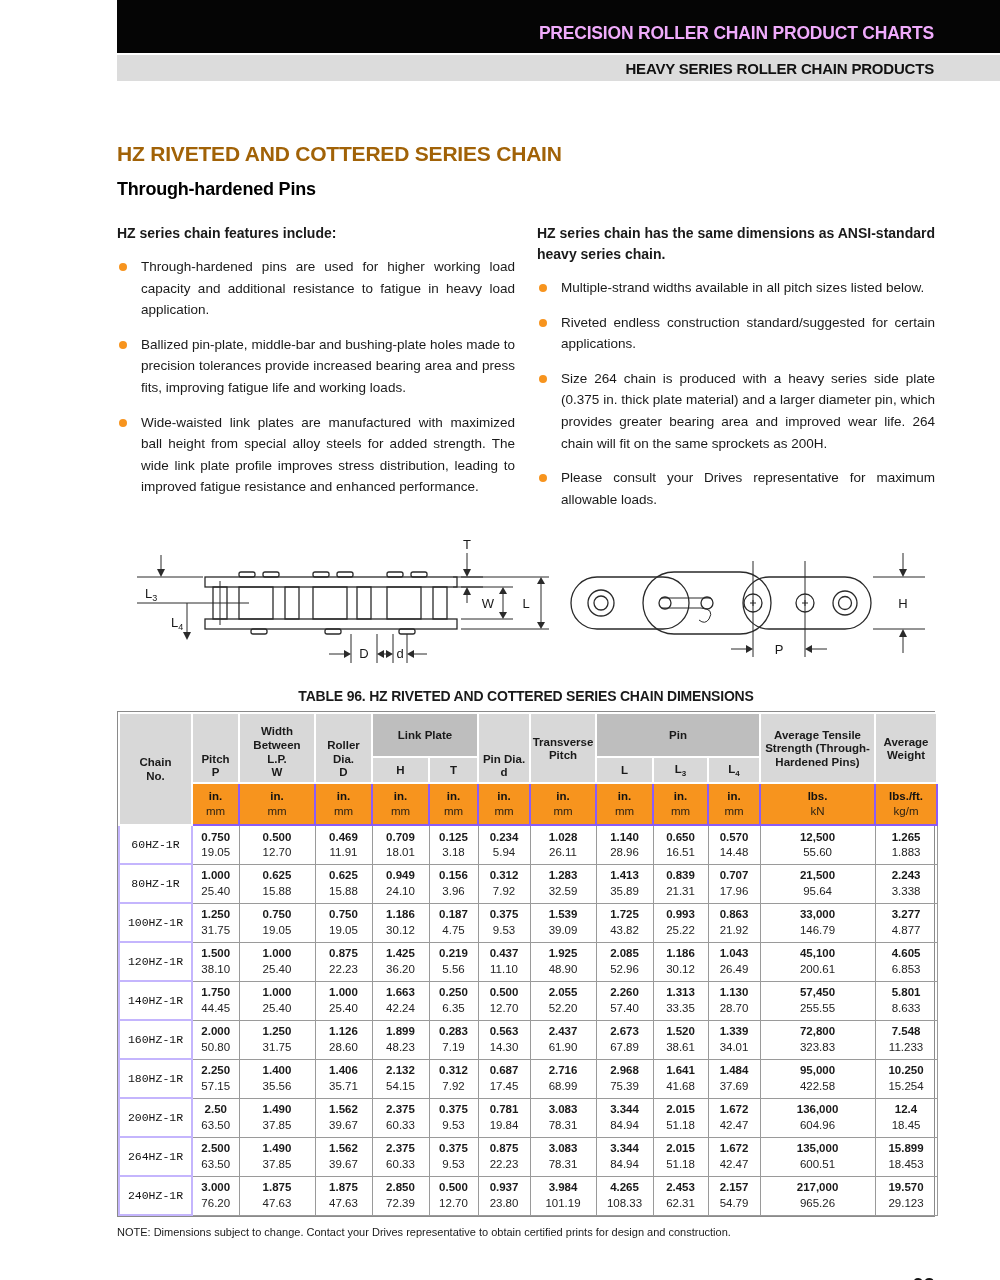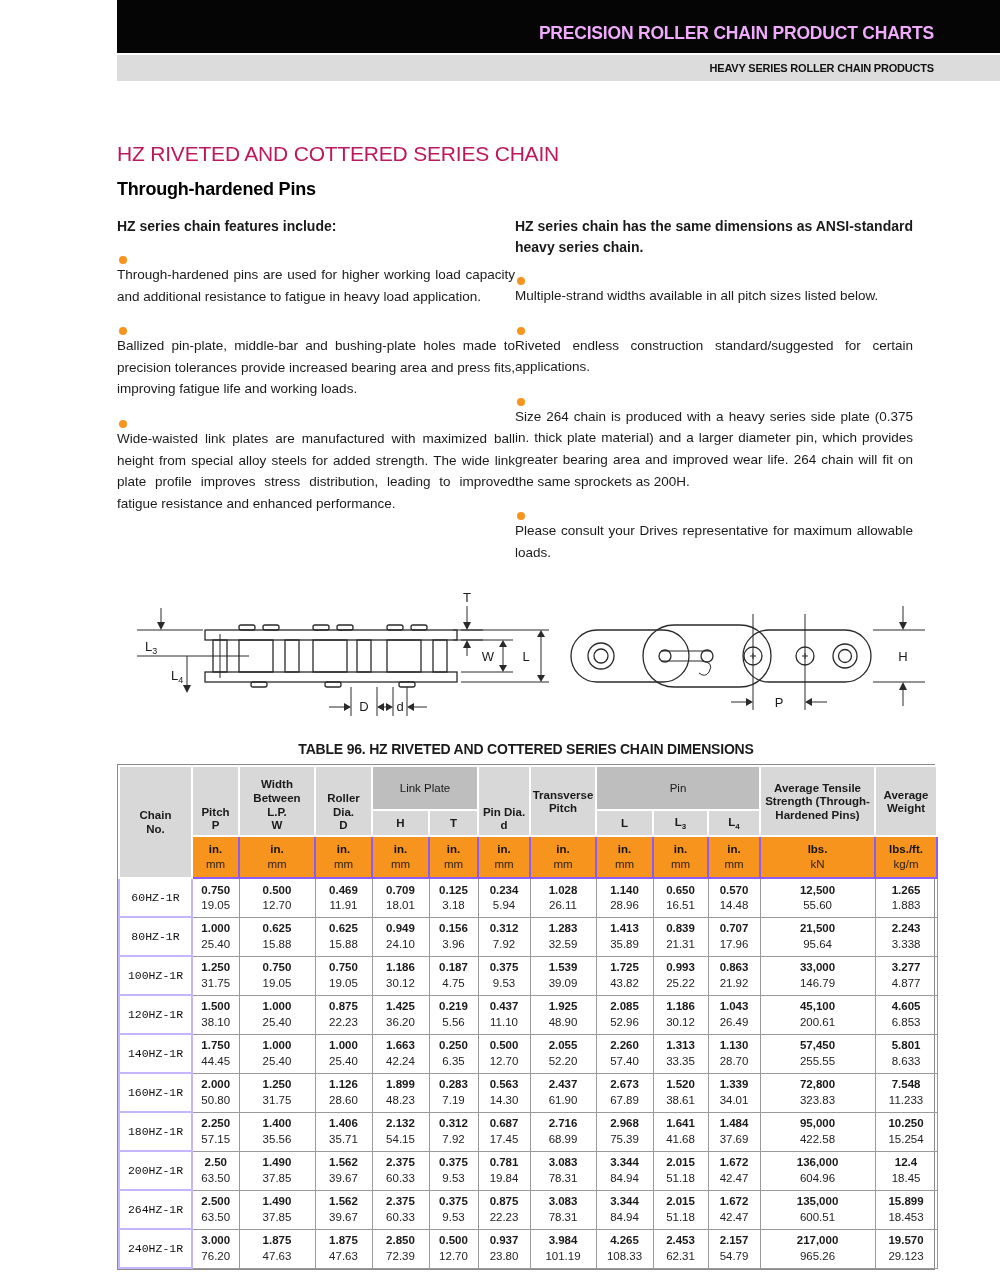--- a/index.html
+++ b/index.html
@@ -7,46 +7,46 @@
     width:1000px;height:1280px;background:#ffffff;overflow:hidden;position:relative;
     font-family:"Liberation Sans","DejaVu Sans",sans-serif;color:#1a1a1a;
     -webkit-font-smoothing:antialiased;
   }
   
   .banner{position:absolute;top:0;left:117px;right:0;height:53px;background:#050505;
     display:flex;align-items:flex-end;justify-content:flex-end;padding:0 66px 9px 0;box-sizing:border-box;}
   .banner-title{color:#f0abfc;font-weight:bold;font-size:17.5px;letter-spacing:-0.2px;}
   .subbanner{position:absolute;top:55px;left:117px;right:0;height:26px;background:#dcdcdc;
     display:flex;align-items:center;justify-content:flex-end;padding-right:66px;box-sizing:border-box;}
-  .subbanner-title{color:#111;font-weight:bold;font-size:11px;letter-spacing:-0.2px;}
+  .subbanner-title{color:#111;font-weight:bold;font-size:15px;letter-spacing:-0.2px;}
   
   .content{position:absolute;top:142px;left:117px;width:818px;}
-  .page-title{font-size:21px;font-weight:normal;color:#be185d;letter-spacing:-0.2px;}
+  .page-title{font-size:21px;font-weight:bold;color:#a16207;letter-spacing:-0.2px;}
   .page-subtitle{font-size:18px;font-weight:bold;color:#000000;margin-top:13px;letter-spacing:-0.2px;}
-  .cols{display:flex;margin-top:16px;}
+  .cols{display:flex;gap:22px;margin-top:23px;}
   .col{width:398px;}
   .col-heading{font-size:14px;font-weight:bold;margin:0 0 12px 0;line-height:1.5;text-align:justify;}
   .bullets{margin:0;padding:0;list-style:none;}
-  .bullets .bullet{display:flex;margin:0 0 13px 0;flex-direction:column;}
+  .bullets .bullet{display:flex;margin:0 0 13px 0;}
   .dot{flex:0 0 auto;width:8px;height:8px;border-radius:50%;background:#f7941e;margin:7px 14px 0 2px;}
   .btx{font-size:13.5px;line-height:1.6;text-align:justify;color:#1a1a1a;}
   
   .diagrams{display:flex;justify-content:space-between;margin-top:14px;height:135px;}
   .diagrams svg{display:block;}
   .dstroke{stroke:#2a2a2a;stroke-width:1.3;fill:none;}
   .dthin{stroke:#2a2a2a;stroke-width:1;fill:none;}
   .dfill{fill:#2a2a2a;stroke:none;}
   .dlabel{font-size:13px;fill:#1a1a1a;font-family:"Liberation Sans","DejaVu Sans",sans-serif;}
   
   .table-title{text-align:center;font-size:14px;font-weight:bold;margin-top:16px;letter-spacing:-0.2px;}
   .twrap{margin-top:7px;border:1px solid #8a8a8a;}
   table{border-collapse:collapse;table-layout:fixed;width:818px;font-size:11.5px;}
   td{text-align:center;vertical-align:middle;padding:0;}
   .hcell{background:#d8d8d8;border:2px solid #ffffff;}
-  .hgroup{background:#bebebe;border:2px solid #ffffff;font-weight:normal;height:42px;}
+  .hgroup{background:#bebebe;border:2px solid #ffffff;font-weight:bold;height:42px;}
   .chain-h{font-weight:bold;line-height:1.25;}
   .two{height:68px;}
   .two .inner{display:flex;flex-direction:column;justify-content:flex-end;align-items:center;height:100%;box-sizing:border-box;padding:6px 2px 4px 2px;}
   .two .inner.center{justify-content:center;gap:2px;}
   .hname{font-weight:bold;line-height:1.2;}
   .hsym{font-weight:bold;}
   .sym-row{height:24px;font-weight:bold;}
   td.unit{background:#f7941e;border:2px solid #8b5cf6;height:40px;}
   .u-in{font-weight:bold;color:#111;line-height:1.3;}
   .u-mm{color:#2d2213;line-height:1.3;}
@@ -866,20 +866,21 @@
             </td>
             <td class="val">
               <div class="v-in">19.570</div>
               <div class="v-mm">29.123</div>
             </td>
           </tr>
         </tbody>
     </table>
   </div>
 
+  <div class="note">NOTE: Dimensions subject to change. Contact your Drives representative to obtain certified prints for design and construction.</div>
 
   <div class="footer">
     <span class="brand">DRIVES</span><sup>®</sup>
     <span class="rest">CHAIN PRODUCT CATALOG</span>
     <span class="pagenum">93</span>
   </div>
 
 </div>
 
 </body></html>

